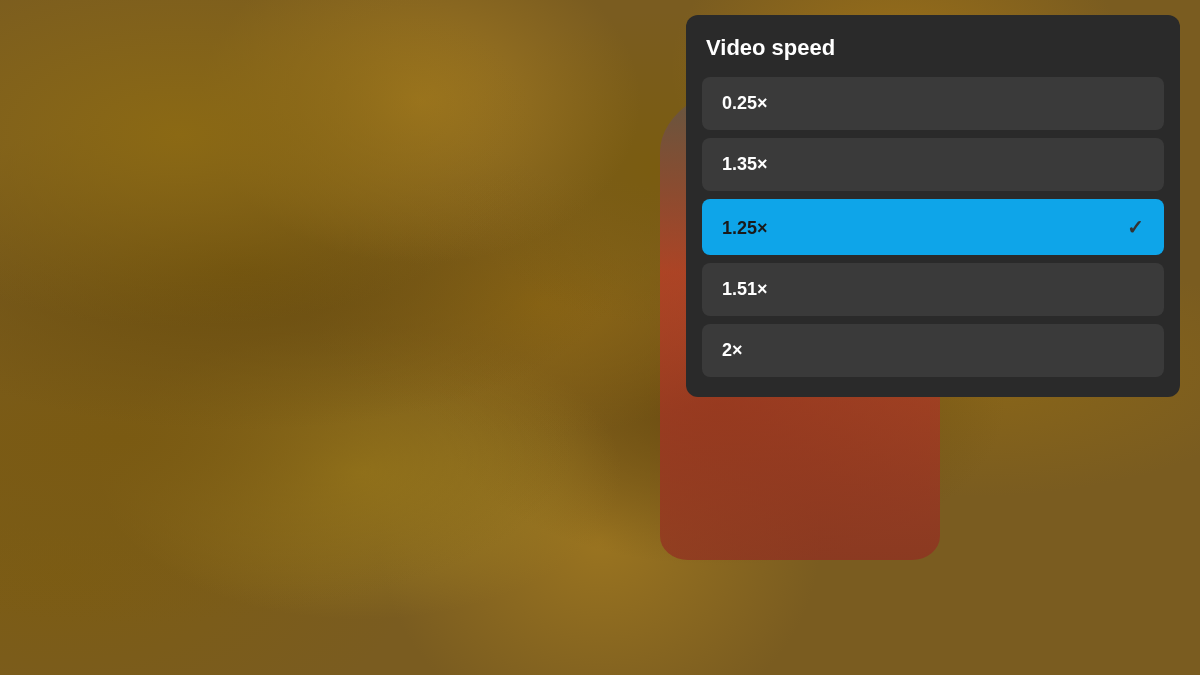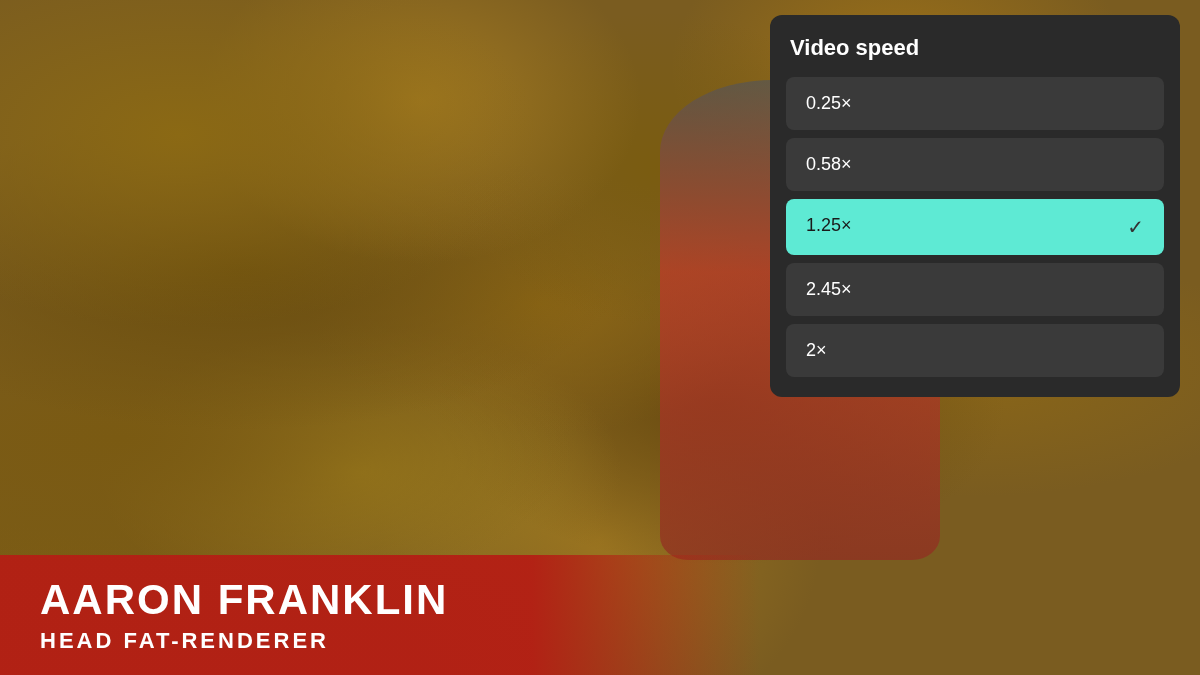--- a/index.html
+++ b/index.html
@@ -92,21 +92,21 @@
       letter-spacing: 3px;
       text-transform: uppercase;
       margin-top: 4px;
     }
 
     
     #speed-menu {
       position: absolute;
       top: 15px;
       right: 20px;
-      width: 410px;
+      width: 494px;
       background-color: #2a2a2a;
       border-radius: 12px;
       padding: 20px 16px;
       display: flex;
       flex-direction: column;
       gap: 8px;
     }
 
     .menu-title {
       font-size: 22px;
@@ -116,64 +116,60 @@
       padding: 0 4px;
     }
 
     .speed-option {
       width: 100%;
       padding: 16px 20px;
       border-radius: 8px;
       background-color: #3a3a3a;
       color: #ffffff;
       font-size: 18px;
-      font-weight: 400;
+      font-weight: 700;
       cursor: pointer;
       display: flex;
-      align-items: flex-start;
+      align-items: flex-end;
       justify-content: space-between;
       border: none;
       transition: background-color 0.15s;
     }
 
     .speed-option.active {
-      background-color: #5eead4;
+      background-color: #0ea5e9;
       color: #1a1a1a;
     }
 
     .checkmark {
       font-size: 20px;
       color: #333;
     }
   </style>
 </head>
 <body>
 
 <div id="video-background">
   <div class="wood-bg"></div>
   <div class="person-area"></div>
 
-  <div class="name-overlay">
-    <span class="person-name">Aaron Franklin</span>
-    <span class="person-title">Head Fat-Renderer</span>
-  </div>
 </div>
 
 <div id="speed-menu">
   <div class="menu-title">Video speed</div>
 
 <button class="speed-option">
       <span>0.25×</span>
     </button>
     <button class="speed-option">
-      <span>0.58×</span>
+      <span>1.35×</span>
     </button>
     <button class="speed-option active">
       <span>1.25×</span>
       <span class="checkmark">✓</span>
     </button>
     <button class="speed-option">
-      <span>2.45×</span>
+      <span>1.51×</span>
     </button>
     <button class="speed-option">
       <span>2×</span>
     </button>
   </div>
 
 </body></html>

